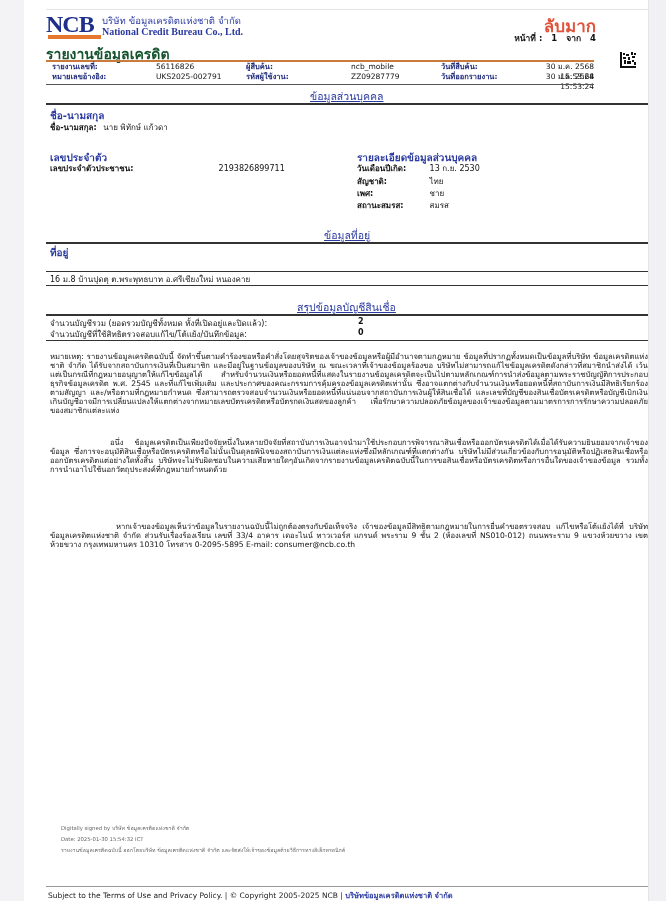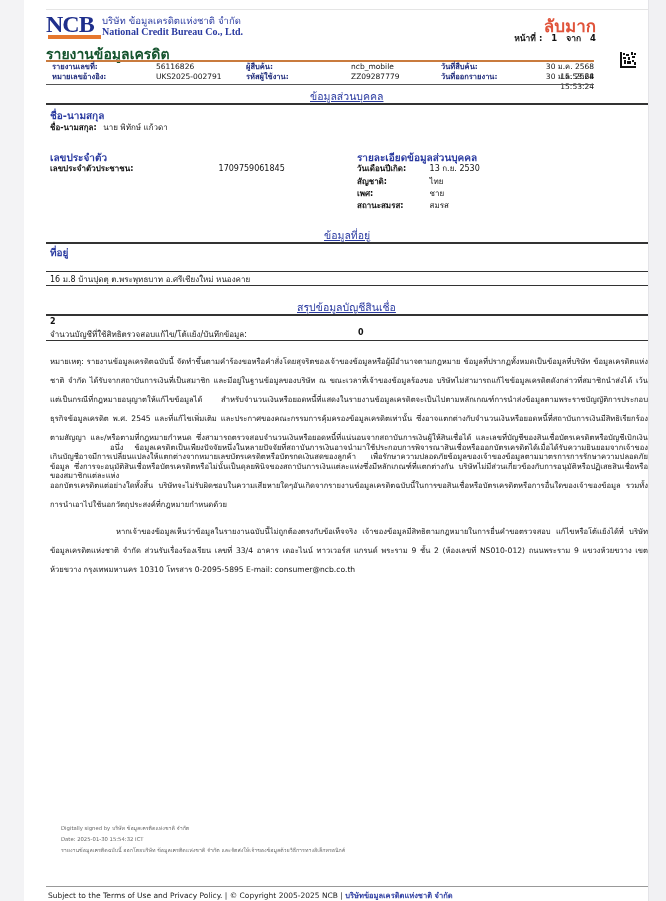--- a/index.html
+++ b/index.html
@@ -40,21 +40,21 @@
     .kv .k { font-weight: bold; color: #111; display: inline-block; }
     .kv .v { color: #111; display: inline-block; }
 
     .addr-line { position: absolute; left: 26px; font-size: 8px; color: #111; }
     .addr-rule { position: absolute; left: 22px; width: 605px; height: 1px; background: #333; }
 
     .sum-row { position: absolute; left: 26px; font-size: 8px; width: 380px; display: flex; }
     .sum-row .k { width: 308px; }
     .sum-row .v { font-weight: bold; }
 
-    .para { position: absolute; left: 26px; width: 598px; font-size: 7.6px; line-height: 19px; text-align: justify; color: #111; }
+    .para { position: absolute; left: 26px; width: 598px; font-size: 7.6px; line-height: 9px; text-align: justify; color: #111; }
     .para.indent { text-indent: 60px; }
     .para.indent2 { text-indent: 66px; }
 
     .sig { position: absolute; left: 37px; font-size: 5.3px; color: #666; line-height: 9px; }
     .footer-line { position: absolute; left: 22px; top: 886px; width: 605px; height: 1px; background: #999; }
     .footer { position: absolute; left: 24px; top: 889px; font-size: 7.5px; color: #222; }
     .footer .th { color: #2a3aa0; font-weight: bold; }
   </style>
 </head>
 <body>
@@ -122,21 +122,21 @@
 
   <div class="sub-head" style="left:26px; top:108px;">ชื่อ-นามสกุล</div>
   <div class="kv" style="left:26px; top:121px;">
     <span class="k">ชื่อ-นามสกุล:</span>
     <span class="v" style="margin-left:4px;">นาย พิทักษ์ แก้วดา</span>
   </div>
 
   <div class="sub-head" style="left:26px; top:150px;">เลขประจำตัว</div>
   <div class="kv" style="left:26px; top:162px;">
     <span class="k" style="width:166px;">เลขประจำตัวประชาชน:</span>
-    <span class="v">1709759061845</span>
+    <span class="v">2193826899711</span>
   </div>
 
   <div class="sub-head" style="left:333px; top:150px;">รายละเอียดข้อมูลส่วนบุคคล</div>
   <div class="kv" style="left:333px; top:162px;">
     <span class="k" style="width:70px;">วันเดือนปีเกิด:</span>
     <span class="v">13 ก.ย. 2530</span>
   </div>
   <div class="kv" style="left:333px; top:175px;">
     <span class="k" style="width:70px;">สัญชาติ:</span>
     <span class="v">ไทย</span>
@@ -153,20 +153,21 @@
   <div class="section-title" style="left:300px; top:227px;">ข้อมูลที่อยู่</div>
   <div class="section-rule" style="top:242px;"></div>
   <div class="sub-head" style="left:26px; top:245px;">ที่อยู่</div>
   <div class="addr-rule" style="top:271px;"></div>
   <div class="addr-line" style="top:273px;">16 ม.8 บ้านปุดตุ ต.พระพุทธบาท อ.ศรีเชียงใหม่ หนองคาย</div>
   <div class="addr-rule" style="top:285px;"></div>
 
   <div class="section-title" style="left:273px; top:299px;">สรุปข้อมูลบัญชีสินเชื่อ</div>
   <div class="section-rule" style="top:314px;"></div>
   <div class="sum-row" style="top:317px;">
+    <span class="k">จำนวนบัญชีรวม (ยอดรวมบัญชีทั้งหมด ทั้งที่เปิดอยู่และปิดแล้ว):</span>
     <span class="v">2</span>
   </div>
   <div class="sum-row" style="top:328px;">
     <span class="k">จำนวนบัญชีที่ใช้สิทธิตรวจสอบแก้ไข/โต้แย้ง/บันทึกข้อมูล:</span>
     <span class="v">0</span>
   </div>
   <div class="addr-rule" style="top:340px;"></div>
 
   <div class="para" style="top:352px;">หมายเหตุ: รายงานข้อมูลเครดิตฉบับนี้ จัดทำขึ้นตามคำร้องขอหรือคำสั่งโดยสุจริตของเจ้าของข้อมูลหรือผู้มีอำนาจตามกฎหมาย ข้อมูลที่ปรากฏทั้งหมดเป็นข้อมูลที่บริษัท ข้อมูลเครดิตแห่งชาติ จำกัด ได้รับจากสถาบันการเงินที่เป็นสมาชิก และมีอยู่ในฐานข้อมูลของบริษัท ณ ขณะเวลาที่เจ้าของข้อมูลร้องขอ บริษัทไม่สามารถแก้ไขข้อมูลเครดิตดังกล่าวที่สมาชิกนำส่งได้ เว้นแต่เป็นกรณีที่กฎหมายอนุญาตให้แก้ไขข้อมูลได้ สำหรับจำนวนเงินหรือยอดหนี้ที่แสดงในรายงานข้อมูลเครดิตจะเป็นไปตามหลักเกณฑ์การนำส่งข้อมูลตามพระราชบัญญัติการประกอบธุรกิจข้อมูลเครดิต พ.ศ. 2545 และที่แก้ไขเพิ่มเติม และประกาศของคณะกรรมการคุ้มครองข้อมูลเครดิตเท่านั้น ซึ่งอาจแตกต่างกับจำนวนเงินหรือยอดหนี้ที่สถาบันการเงินมีสิทธิเรียกร้องตามสัญญา และ/หรือตามที่กฎหมายกำหนด ซึ่งสามารถตรวจสอบจำนวนเงินหรือยอดหนี้ที่แน่นอนจากสถาบันการเงินผู้ให้สินเชื่อได้ และเลขที่บัญชีของสินเชื่อบัตรเครดิตหรือบัญชีเบิกเงินเกินบัญชีอาจมีการเปลี่ยนแปลงให้แตกต่างจากหมายเลขบัตรเครดิตหรือบัตรกดเงินสดของลูกค้า เพื่อรักษาความปลอดภัยข้อมูลของเจ้าของข้อมูลตามมาตรการการรักษาความปลอดภัยของสมาชิกแต่ละแห่ง</div>
   <div class="para indent" style="top:438px;">อนึ่ง ข้อมูลเครดิตเป็นเพียงปัจจัยหนึ่งในหลายปัจจัยที่สถาบันการเงินอาจนำมาใช้ประกอบการพิจารณาสินเชื่อหรือออกบัตรเครดิตได้เมื่อได้รับความยินยอมจากเจ้าของข้อมูล ซึ่งการจะอนุมัติสินเชื่อหรือบัตรเครดิตหรือไม่นั้นเป็นดุลยพินิจของสถาบันการเงินแต่ละแห่งซึ่งมีหลักเกณฑ์ที่แตกต่างกัน บริษัทไม่มีส่วนเกี่ยวข้องกับการอนุมัติหรือปฏิเสธสินเชื่อหรือออกบัตรเครดิตแต่อย่างใดทั้งสิ้น บริษัทจะไม่รับผิดชอบในความเสียหายใดๆอันเกิดจากรายงานข้อมูลเครดิตฉบับนี้ในการขอสินเชื่อหรือบัตรเครดิตหรือการอื่นใดของเจ้าของข้อมูล รวมทั้ง การนำเอาไปใช้นอกวัตถุประสงค์ที่กฎหมายกำหนดด้วย</div>

